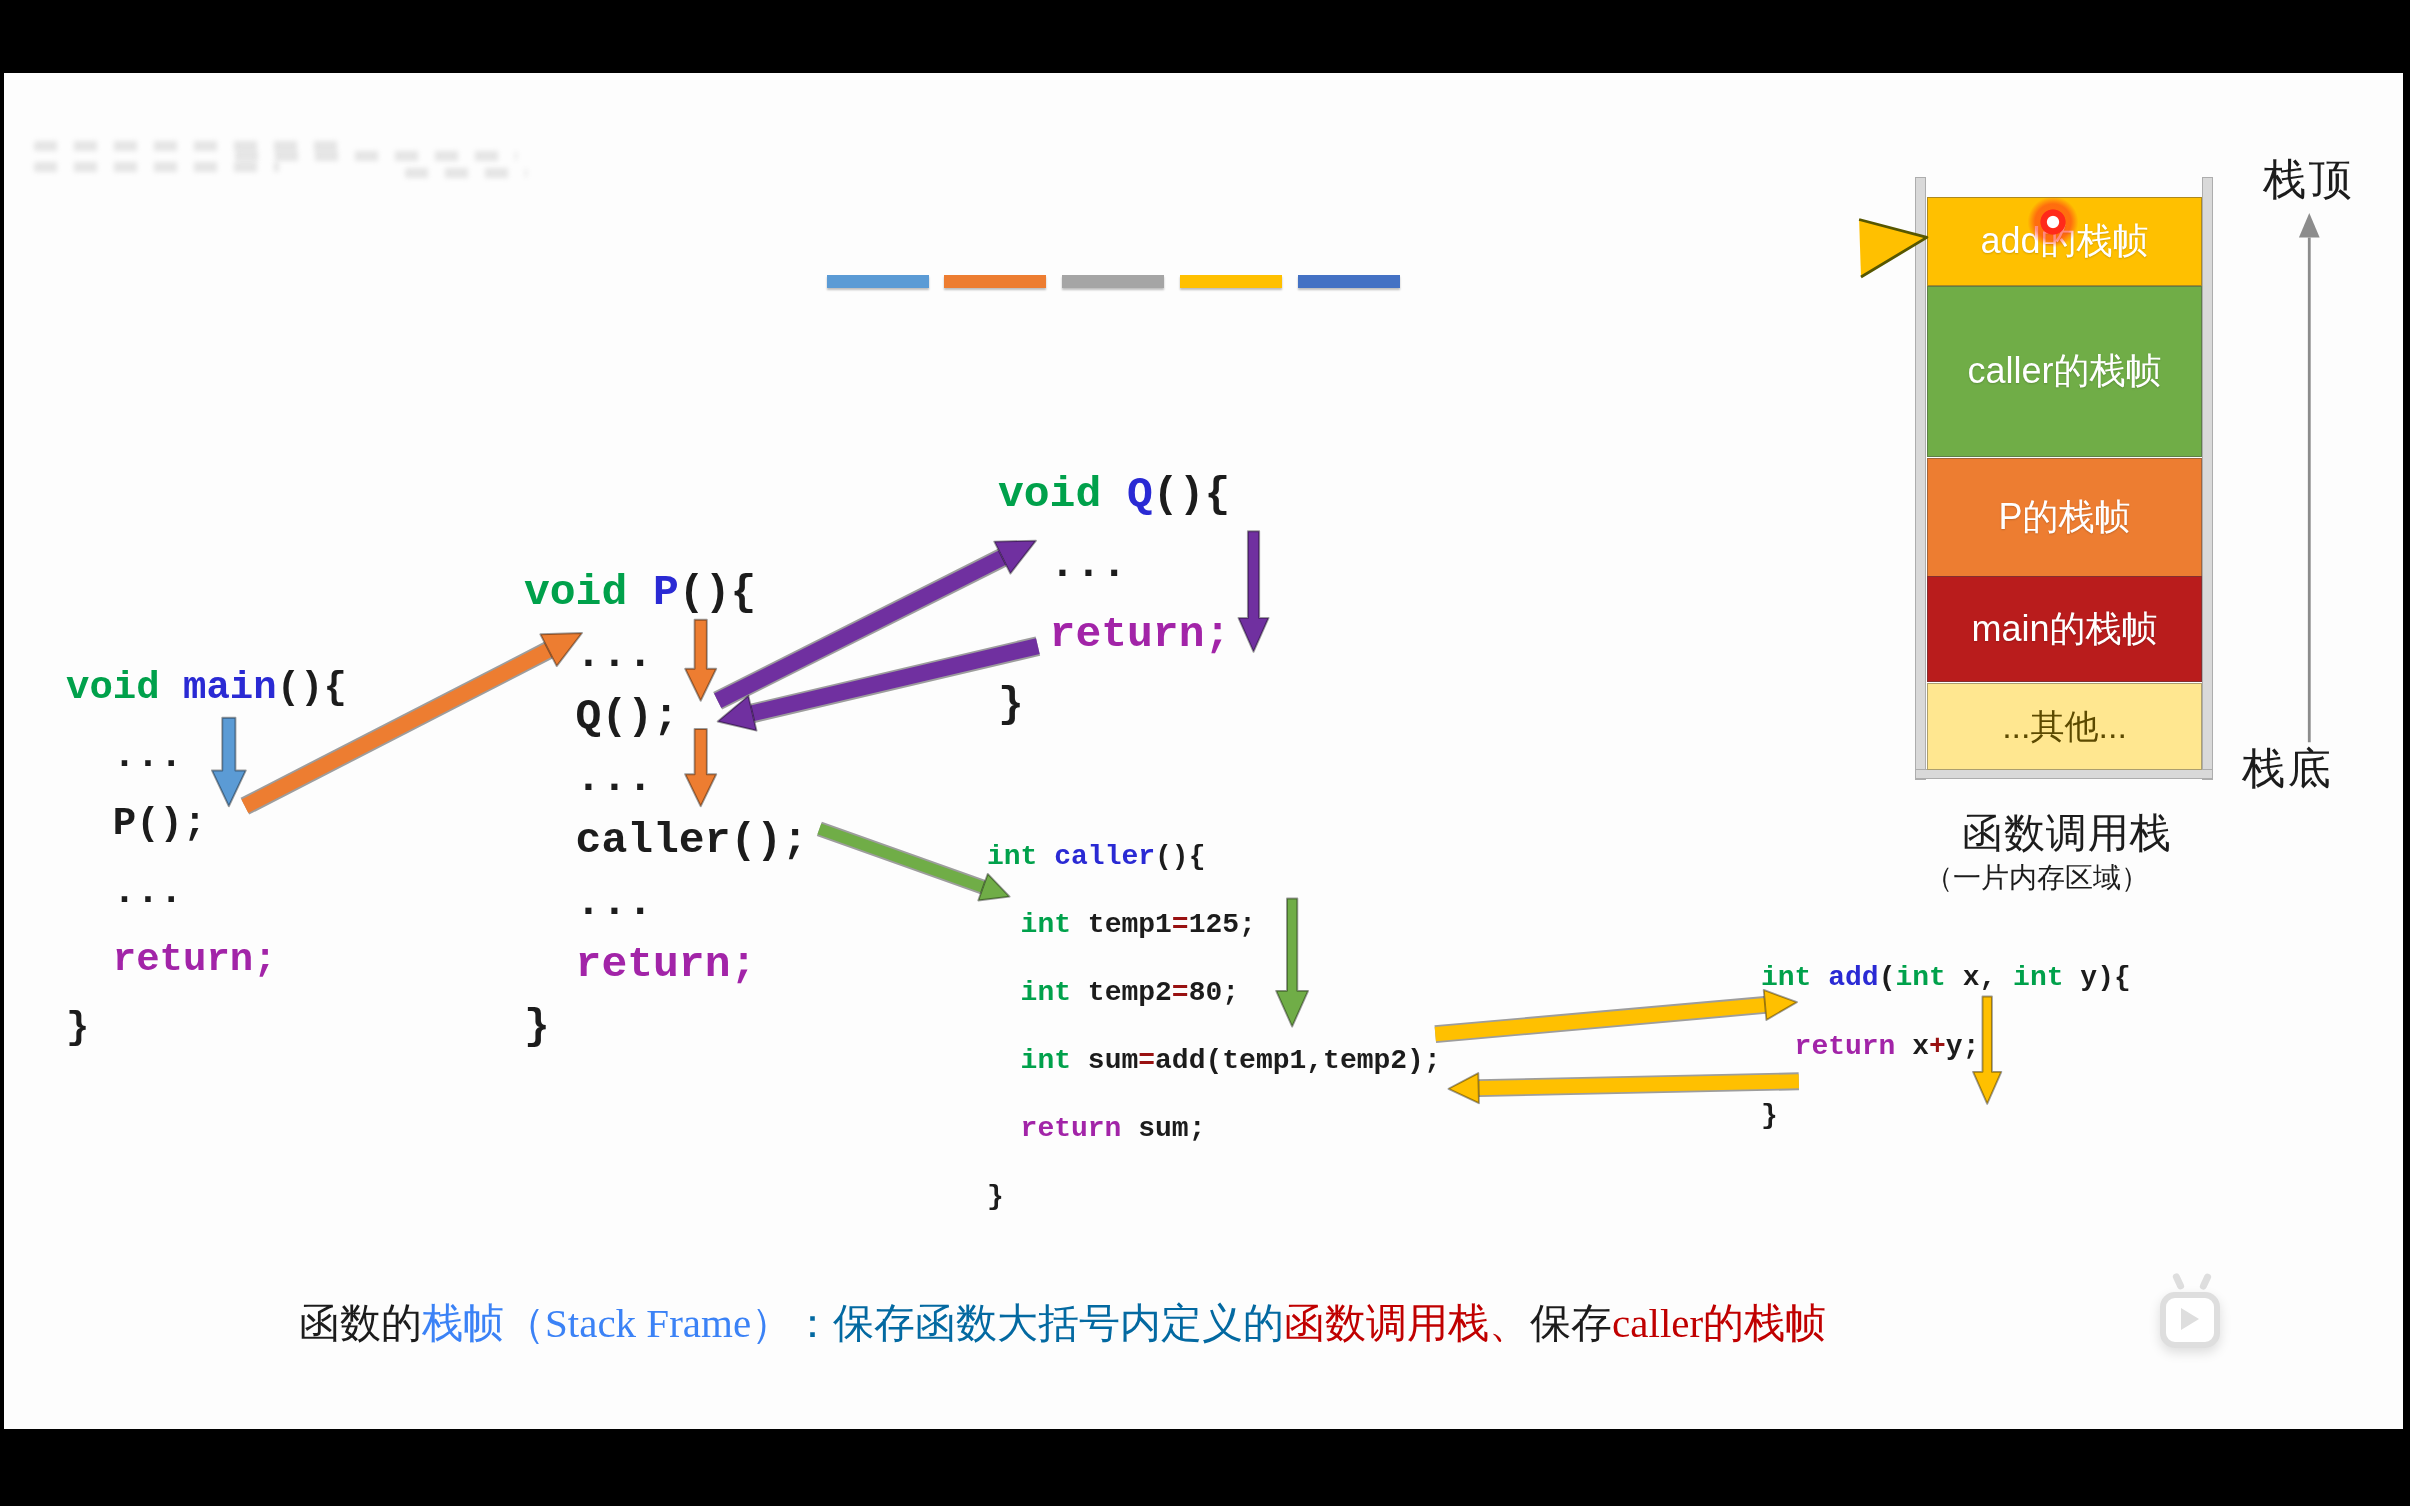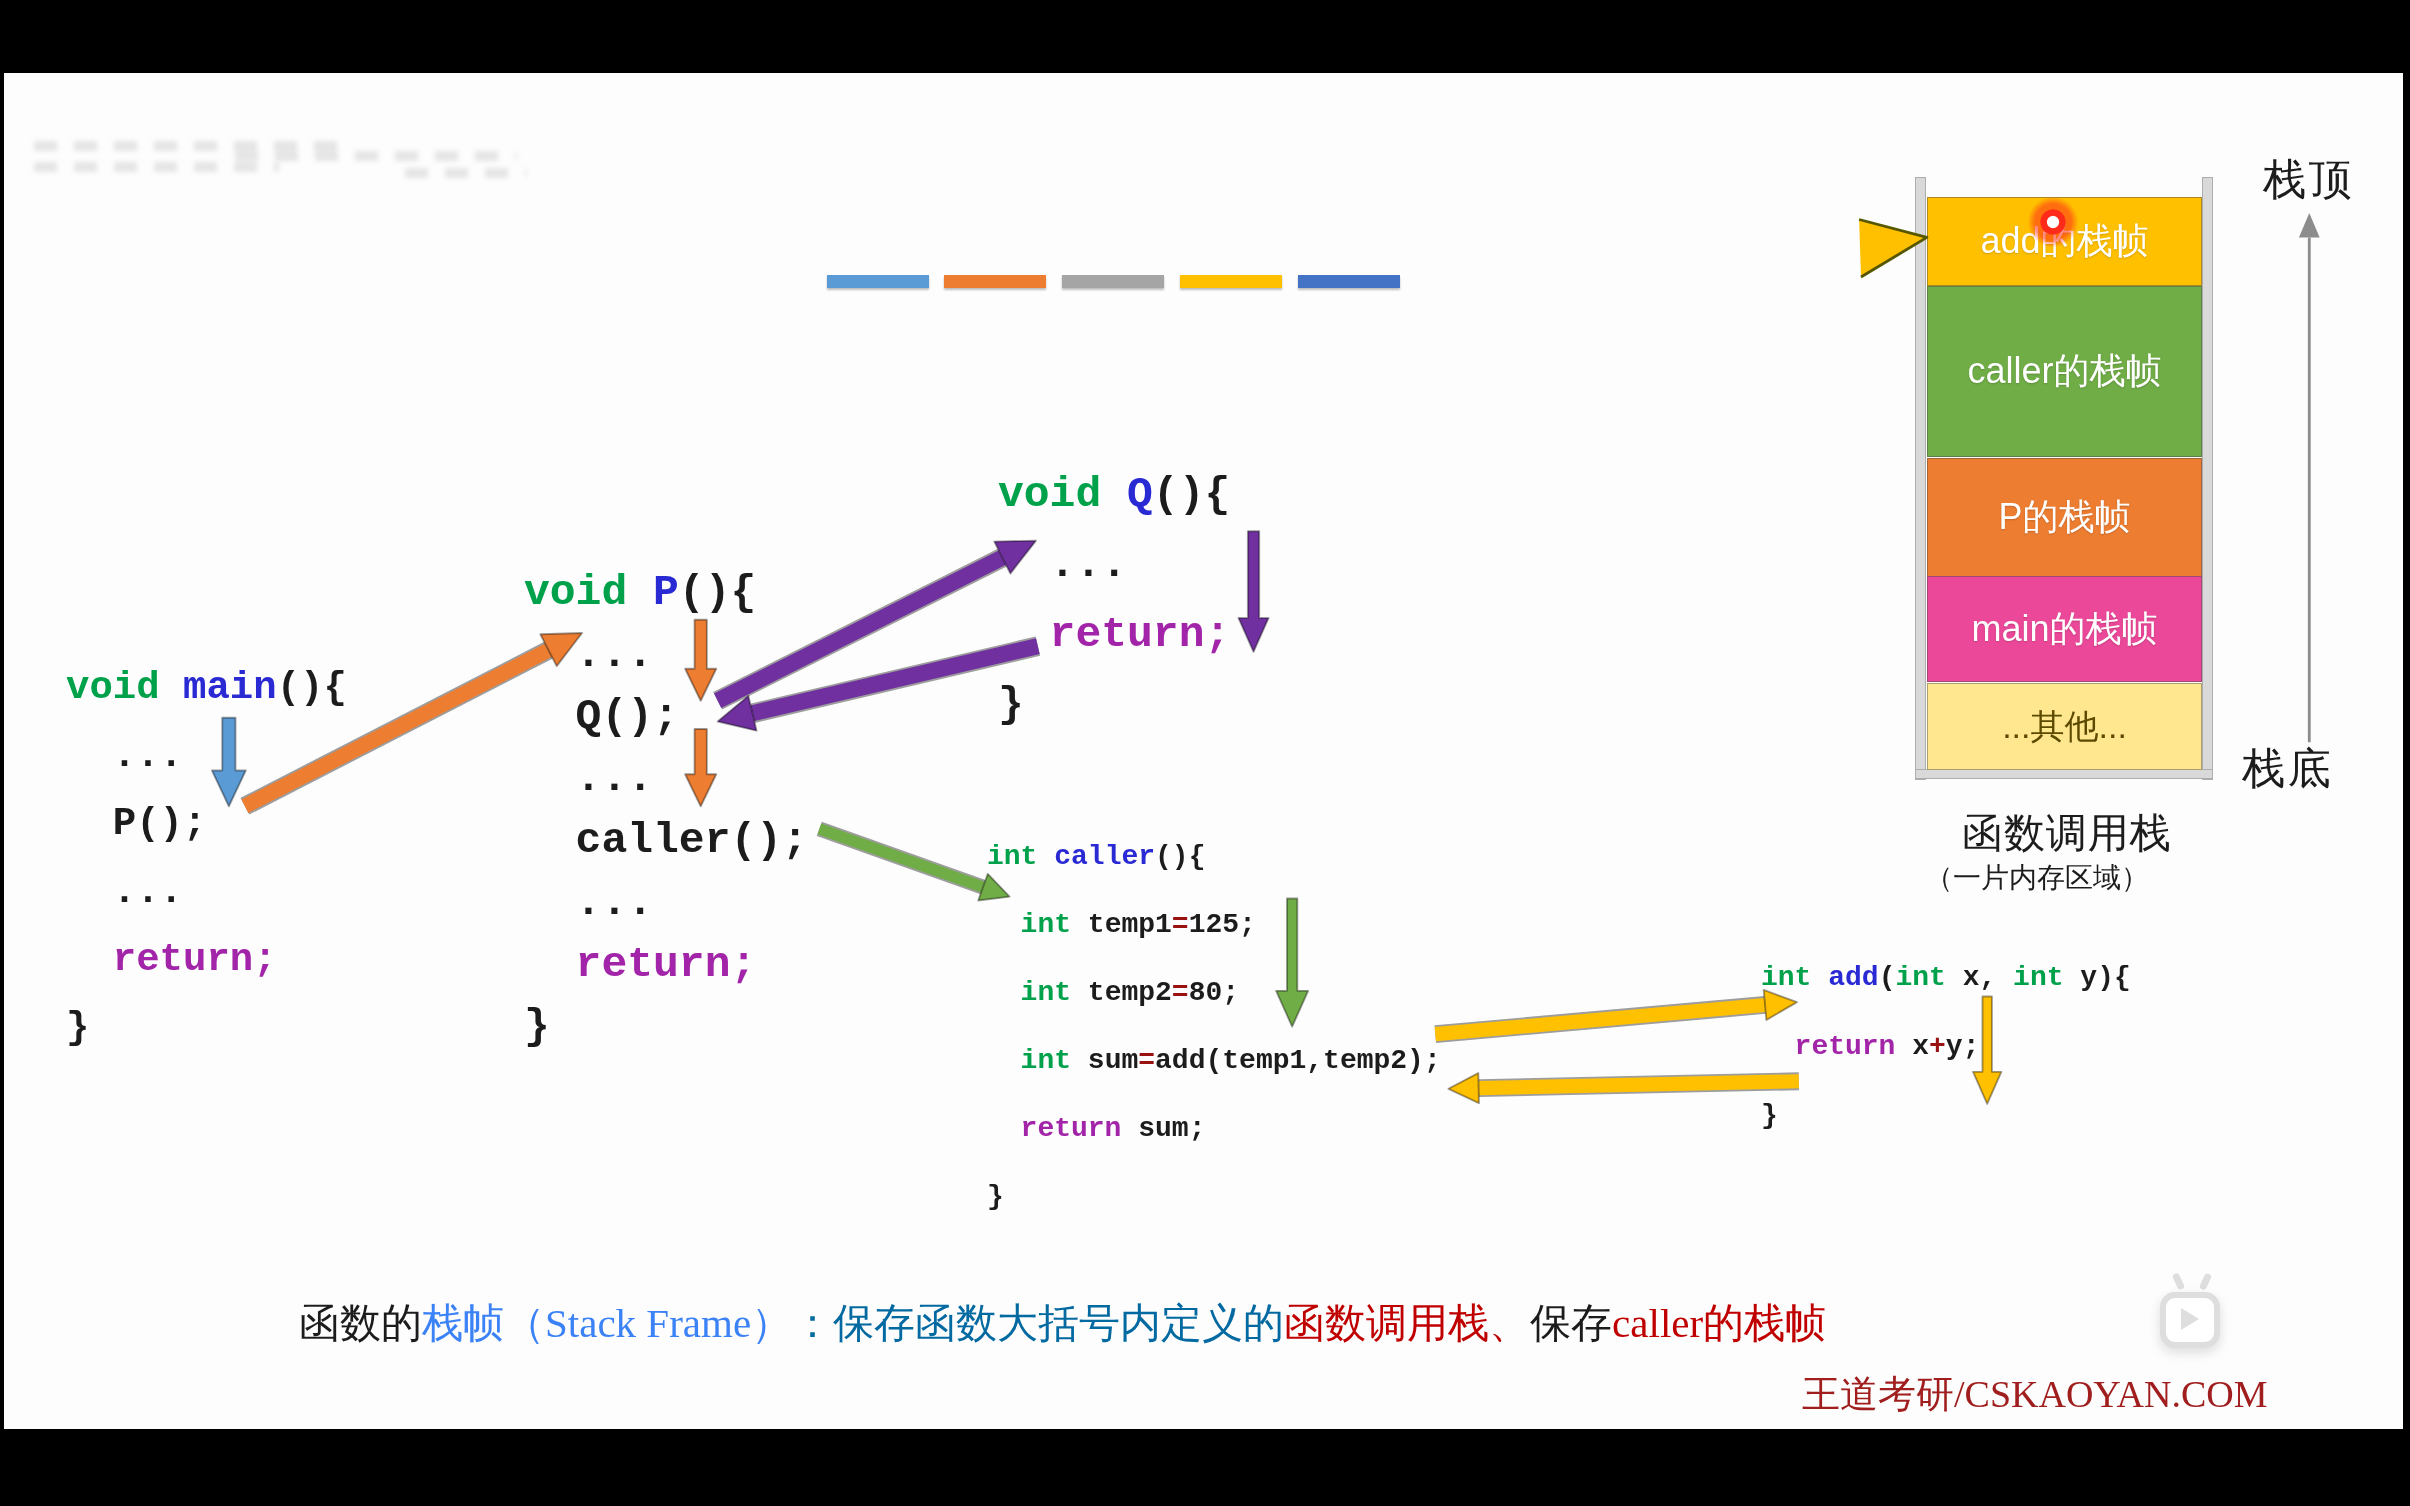--- a/index.html
+++ b/index.html
@@ -76,21 +76,21 @@
   <div id="stack-frames" class="abs">
       <div class="stack-frame abs" style="top: 197px; height: 89px; background: rgb(255, 192, 0); color: rgb(255, 255, 255);">
         <span>add的栈帧</span>
       </div>
       <div class="stack-frame abs" style="top: 286px; height: 171px; background: rgb(112, 173, 71); color: rgb(255, 255, 255);">
         <span>caller的栈帧</span>
       </div>
       <div class="stack-frame abs" style="top: 458px; height: 119px; background: rgb(237, 125, 49); color: rgb(255, 255, 255);">
         <span>P的栈帧</span>
       </div>
-      <div class="stack-frame abs" style="top: 576px; height: 106px; background: #ec4899; color: rgb(255, 255, 255);">
+      <div class="stack-frame abs" style="top: 576px; height: 106px; background: #b91c1c; color: rgb(255, 255, 255);">
         <span>main的栈帧</span>
       </div>
       <div class="stack-frame abs" style="top: 683px; height: 87px; background: rgb(255, 231, 144); color: rgb(92, 74, 0); font-size: 34px; text-shadow: none;">
         <span>...其他...</span>
       </div>
     </div>
 
   <div class="side-label abs" style="left:2263px;top:151px;">栈顶</div>
   <div class="side-label abs" style="left:2242px;top:740px;">栈底</div>
   <div class="caption abs" style="left:1962px;top:806px;font-size:41px;letter-spacing:0.9px;">函数调用栈</div>
@@ -124,21 +124,20 @@
       <line x1="1910" y1="1148" x2="1569.9926028662906" y2="1155.3119870351336" stroke="#FFC000" stroke-width="15"></line>
       <polygon points="1538,1156 1569.6485963838572,1139.3156856019884 1570.3366093487239,1171.3082884682788" fill="#FFC000" stroke="rgba(0,0,0,.38)" stroke-width="2" stroke-linejoin="round"></polygon>
       <line x1="2452" y1="788" x2="2452" y2="252" stroke="#8C8C8C" stroke-width="3"></line>
       <polygon points="2452,226 2463,252 2441,252" fill="#8C8C8C"></polygon>
     </svg>
 
   <div id="laser" class="abs"></div>
 
   <div id="footer-line" class="abs"><span style="color: rgb(28, 28, 28);">函数的</span><span style="color: #3b82f6;">栈帧（Stack Frame）</span><span style="color: #0369a1;">：保存函数大括号内定义的</span><span style="color: rgb(192, 0, 0);">函数调用栈、</span><span style="color: rgb(28, 28, 28);">保存</span><span style="color: rgb(192, 0, 0);">caller的栈帧</span></div>
 
-  <div id="watermark" class="abs" style="color: rgb(160, 30, 30);">王道考研/CSKAOYAN.COM</div>
 
   <div class="antenna abs" style="left:2175px;transform:rotate(-25deg);"></div>
   <div class="antenna abs" style="left:2202px;transform:rotate(25deg);"></div>
   <div id="play-btn" class="abs">
     <div class="tri"></div>
   </div>
 </div>
 
 
 </body></html>

